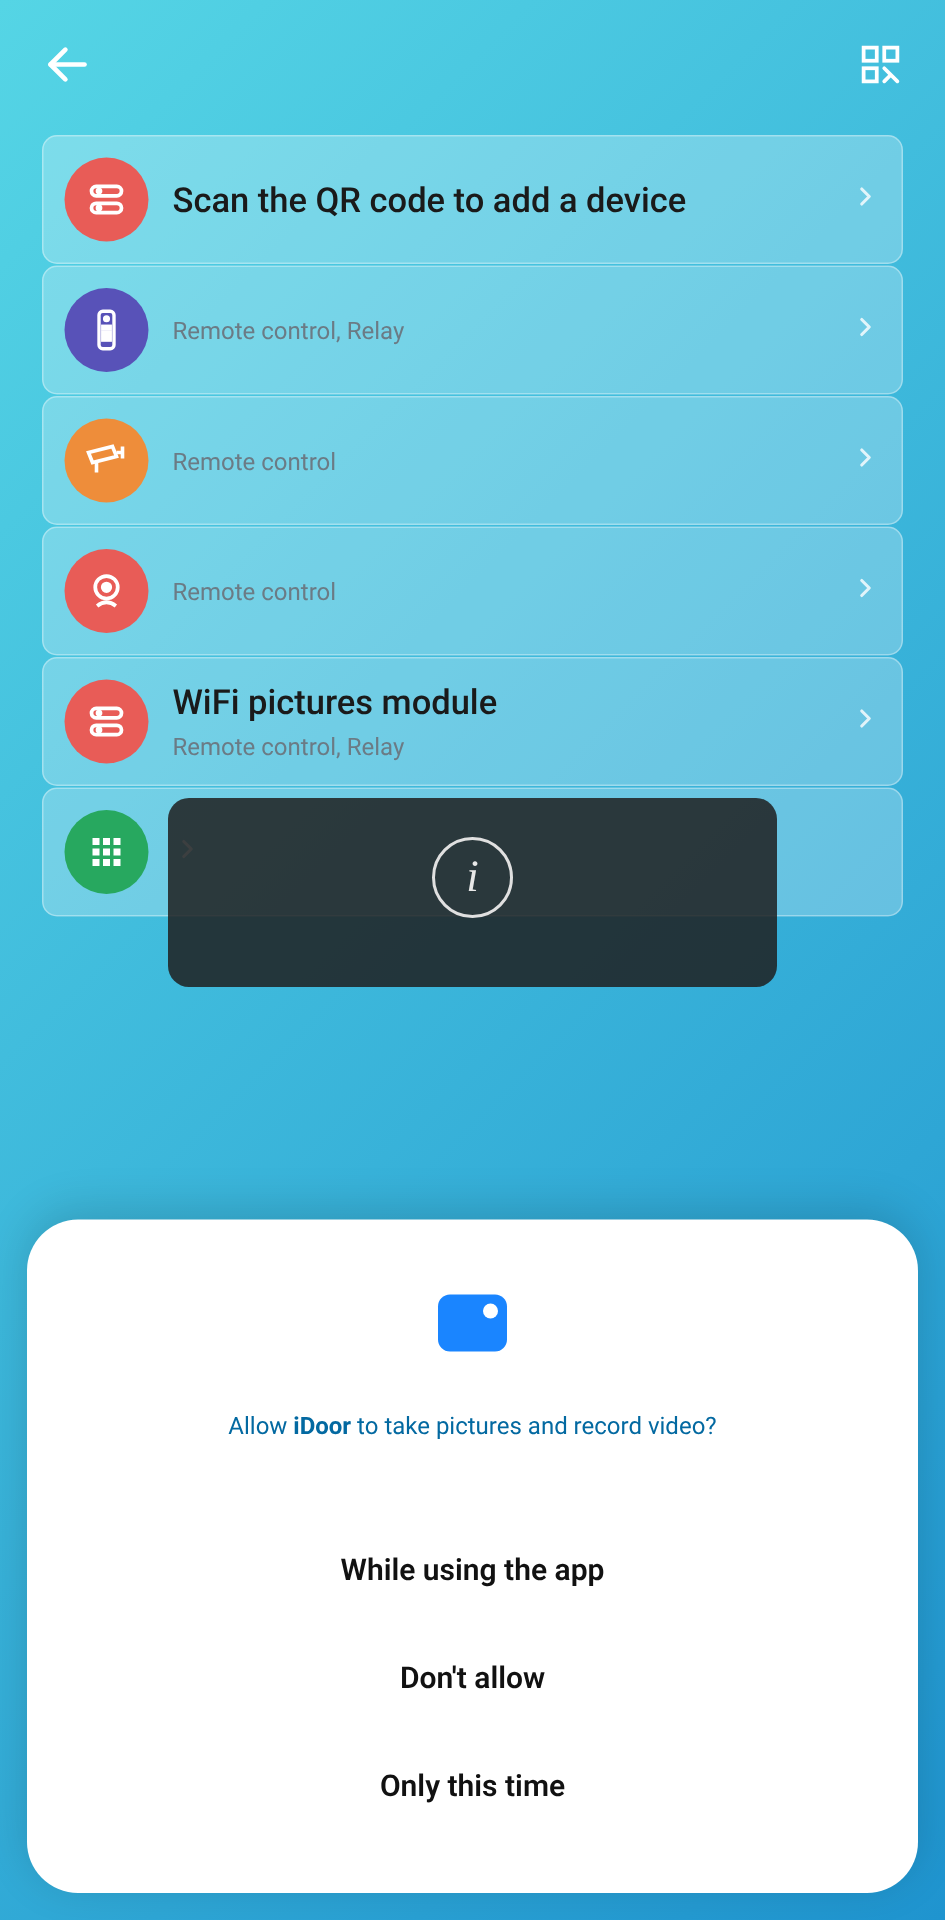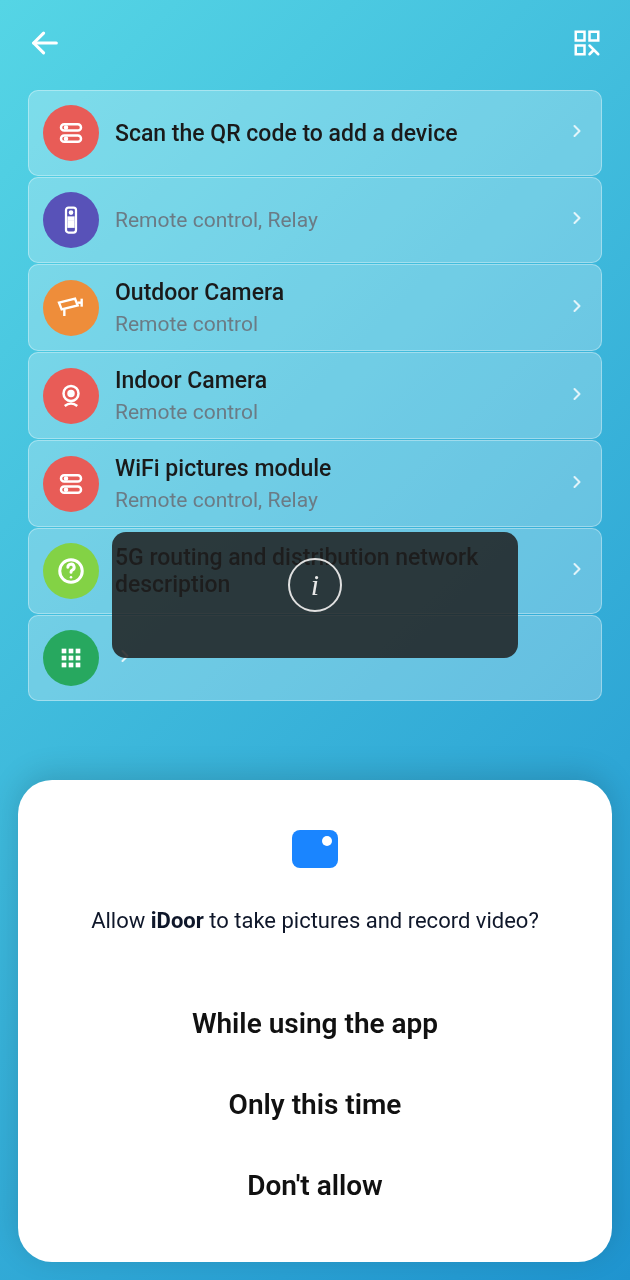--- a/index.html
+++ b/index.html
@@ -33,21 +33,21 @@
     position: relative;
   }
   .icon-circle {
     width: 56px; height: 56px; border-radius: 50%;
     display: flex; align-items: center; justify-content: center;
     flex-shrink: 0; margin-right: 16px;
     color: #fff;
   }
   .texts { flex: 1; display: flex; flex-direction: column; gap: 6px; }
   .title { font-size: 23px; color: #1a1a1a; font-weight: 500; }
-  .subtitle { font-size: 21px; color: #6b7b85; }
+  .subtitle { font-size: 16px; color: #6b7b85; }
   .chev { color: rgba(255,255,255,0.8); flex-shrink: 0; }
   .toast {
     position: absolute;
     left: 112px; width: 406px;
     top: 532px;
     background: rgba(30,30,30,0.85);
     color: #e8e8e8;
     border-radius: 14px;
     padding: 26px 22px 22px 22px;
     text-align: center;
@@ -69,23 +69,23 @@
     box-shadow: 0 -6px 30px rgba(0,0,0,0.15);
   }
   .cam-icon {
     width: 46px; height: 38px; background:#1a85ff; border-radius:8px;
     margin: 0 auto 40px auto; position:relative;
   }
   .cam-icon::after{
     content:""; position:absolute; right:6px; top:6px;
     width:10px; height:10px; background:#fff; border-radius:50%;
   }
-  .perm-text { font-size: 22px; color:#0f172a; margin-bottom: 50px; }
+  .perm-text { font-size: 16px; color:#0369a1; margin-bottom: 50px; }
   .perm-text .app { font-weight: 700; }
-  .opt { font-size: 28px; font-weight: 600; color:#111; padding: 24px 0; }
+  .opt { font-size: 20px; font-weight: 600; color:#111; padding: 24px 0; }
 </style>
 </head>
 <body>
 
 <div class="topbar">
   <div class="back-arrow">
     <svg width="34" height="34" viewBox="0 0 24 24" fill="none" stroke="currentColor" stroke-width="2.2" stroke-linecap="round" stroke-linejoin="round">
         <line x1="20" y1="12" x2="4" y2="12"></line>
         <polyline points="11 5 4 12 11 19"></polyline>
       </svg>
@@ -138,70 +138,53 @@
     <div class="item">
       <div class="icon-circle" style="background: rgb(238, 141, 58);">
         <svg width="32" height="32" viewBox="0 0 24 24" fill="none" stroke="#fff" stroke-width="1.8">
           <path d="M3 8 L15 5 L17 10 L5 13 Z"></path>
           <line x1="17" y1="8" x2="20" y2="8"></line>
           <line x1="20" y1="5" x2="20" y2="11"></line>
           <line x1="7" y1="13" x2="7" y2="18"></line>
         </svg>
       </div>
       <div class="texts">
-        <div class="title">Outdoor Camera</div>
         <div class="subtitle">Remote control</div>
       </div>
       <div class="chev"><svg width="20" height="20" viewBox="0 0 24 24" fill="none" stroke="currentColor" stroke-width="2.5" stroke-linecap="round" stroke-linejoin="round">
           <polyline points="9 6 15 12 9 18"></polyline>
         </svg></div>
     </div>
     <div class="item">
       <div class="icon-circle" style="background: rgb(232, 92, 87);">
         <svg width="30" height="30" viewBox="0 0 24 24" fill="none" stroke="#fff" stroke-width="2">
           <circle cx="12" cy="10" r="6"></circle>
           <circle cx="12" cy="10" r="2" fill="#fff"></circle>
           <path d="M7 20 Q12 16 17 20"></path>
         </svg>
       </div>
       <div class="texts">
-        <div class="title">Indoor Camera</div>
         <div class="subtitle">Remote control</div>
       </div>
       <div class="chev"><svg width="20" height="20" viewBox="0 0 24 24" fill="none" stroke="currentColor" stroke-width="2.5" stroke-linecap="round" stroke-linejoin="round">
           <polyline points="9 6 15 12 9 18"></polyline>
         </svg></div>
     </div>
     <div class="item">
       <div class="icon-circle" style="background: rgb(232, 92, 87);">
         <svg width="30" height="30" viewBox="0 0 24 24" fill="none" stroke="#fff" stroke-width="2">
           <rect x="4" y="5" width="16" height="5" rx="2.5"></rect>
           <rect x="4" y="14" width="16" height="5" rx="2.5"></rect>
           <circle cx="8" cy="7.5" r="0.8" fill="#fff"></circle>
           <circle cx="8" cy="16.5" r="0.8" fill="#fff"></circle>
         </svg>
       </div>
       <div class="texts">
         <div class="title">WiFi pictures module</div>
         <div class="subtitle">Remote control, Relay</div>
-      </div>
-      <div class="chev"><svg width="20" height="20" viewBox="0 0 24 24" fill="none" stroke="currentColor" stroke-width="2.5" stroke-linecap="round" stroke-linejoin="round">
-          <polyline points="9 6 15 12 9 18"></polyline>
-        </svg></div>
-    </div>
-    <div class="item">
-      <div class="icon-circle" style="background: rgb(131, 210, 69);">
-        <svg width="30" height="30" viewBox="0 0 24 24" fill="none" stroke="#fff" stroke-width="2.4">
-          <circle cx="12" cy="12" r="9"></circle>
-          <path d="M9.5 9a2.5 2.5 0 1 1 3.5 2.3c-.9.4-1 1-1 1.7" stroke-linecap="round"></path>
-          <circle cx="12" cy="17" r="1" fill="#fff" stroke="none"></circle>
-        </svg>
-      </div>
-      <div class="texts">
-        <div class="title">5G routing and distribution network description</div>
       </div>
       <div class="chev"><svg width="20" height="20" viewBox="0 0 24 24" fill="none" stroke="currentColor" stroke-width="2.5" stroke-linecap="round" stroke-linejoin="round">
           <polyline points="9 6 15 12 9 18"></polyline>
         </svg></div>
     </div>
     <div class="item">
       <div class="icon-circle" style="background: rgb(39, 168, 95);">
         <svg width="28" height="28" viewBox="0 0 24 24" fill="#fff">
           <rect x="4" y="4" width="4" height="4"></rect>
           <rect x="10" y="4" width="4" height="4"></rect>
@@ -223,15 +206,15 @@
 <div class="toast">
   <div class="info-i">i</div>
 </div>
 
 <div class="sheet">
   <div class="cam-icon"></div>
   <div class="perm-text">
     <span>Allow </span><span class="app">iDoor</span><span> to take pictures and record video?</span>
   </div>
   <div class="opt">While using the app</div>
+  <div class="opt">Don't allow</div>
   <div class="opt">Only this time</div>
-  <div class="opt">Don't allow</div>
 </div>
 
 </body></html>

